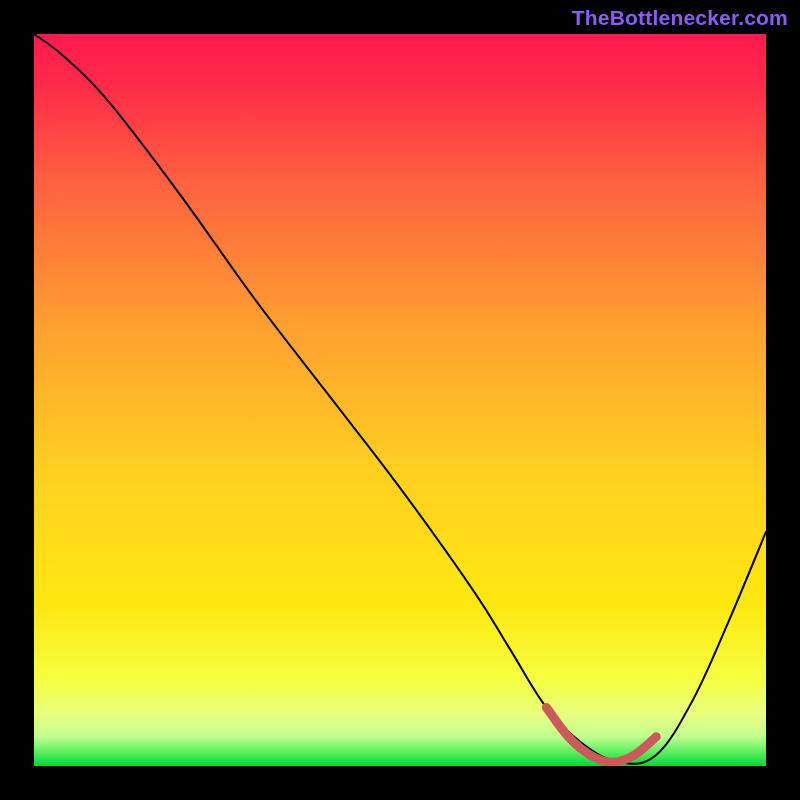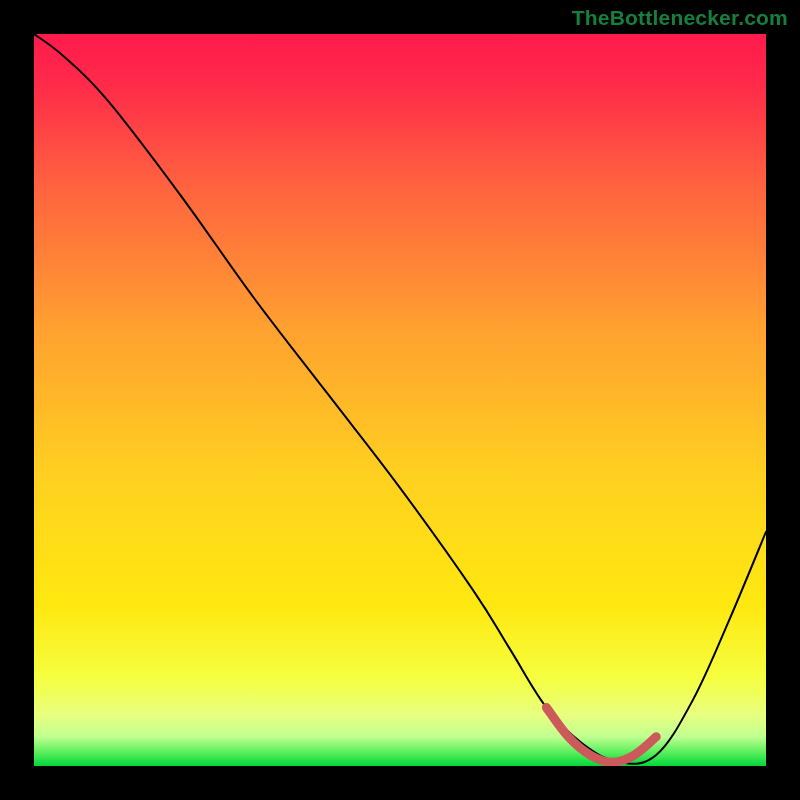--- a/index.html
+++ b/index.html
@@ -8,21 +8,21 @@
     height: 800px;
     background: #000;
     position: relative;
     font-family: Arial, sans-serif;
     overflow: hidden;
   }
   .watermark {
     position: absolute;
     top: 6px;
     right: 12px;
-    color: #15803d;
+    color: #8b5cf6;
     font-size: 21px;
     font-weight: bold;
     z-index: 10;
     letter-spacing: 0.2px;
   }
   .plot {
     position: absolute;
     left: 34px;
     top: 34px;
     width: 732px;

